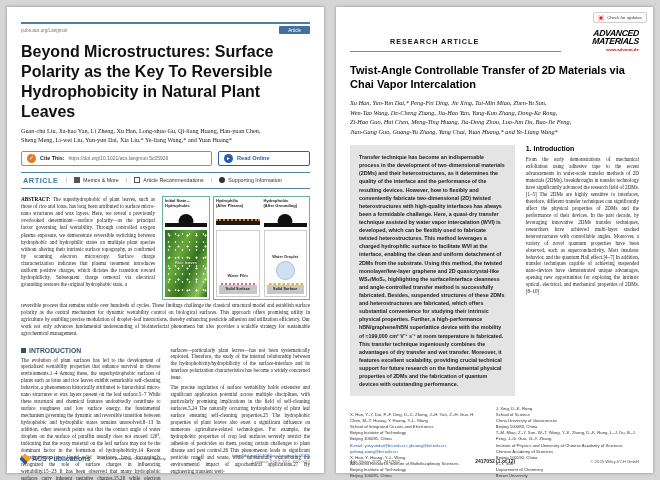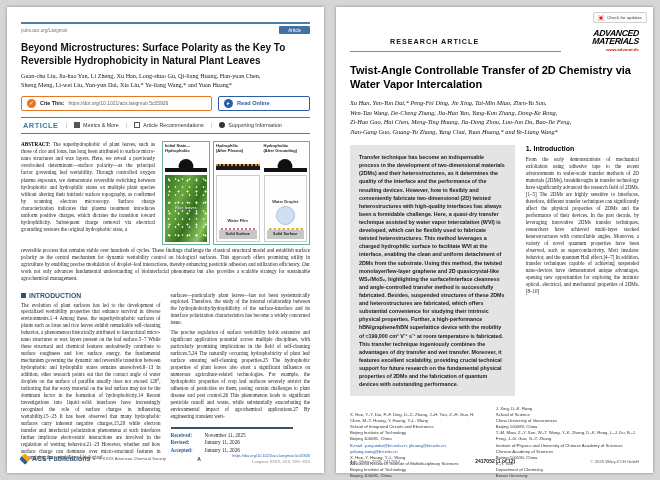--- a/index.html
+++ b/index.html
@@ -10,21 +10,21 @@
           box-shadow:0 0 3px rgba(0,0,0,.35); padding:10px 14px; }
   #left-page  { left:7px;  width:317px; }
   #right-page { left:336px; width:317px; position:absolute; }
 
   
   .l-journal { font-size:21px; letter-spacing:2px; color:#2b2b2b; font-weight:400; margin-top:6px; }
   .l-rule-row { margin-top:5px; border-top:2px solid #4e7fa3; padding-top:2px;
                 display:flex; justify-content:space-between; align-items:center; }
   .l-site { font-size:4.6px; color:#777; }
   .l-badge { background:#4470a1; color:#fff; font-size:4.6px; padding:1.5px 9px; border-radius:1px; }
-  .l-title { margin-top:8px; font-size:10px; font-weight:bold; color:#111; line-height:1.25; }
+  .l-title { margin-top:8px; font-size:16px; font-weight:bold; color:#111; line-height:1.25; }
   .l-authors { margin-top:5px; font-family:"Liberation Serif", serif; font-size:6.2px;
                line-height:1.45; color:#1a1a1a; white-space:pre-line; }
   .cite-row { margin-top:6px; display:flex; gap:6px; align-items:stretch; }
   .cite-box { flex:1; border:1px solid #e87722; border-radius:2px; display:flex;
               align-items:center; gap:4px; padding:2px 5px; }
   .cite-icon { width:9px; height:9px; border-radius:50%; background:#e87722; color:#fff;
                font-size:6px; line-height:9px; text-align:center; flex:0 0 auto; }
   .cite-label { font-weight:bold; font-size:5.4px; color:#222; }
   .cite-value { font-size:5px; color:#666; }
   .read-box { width:92px; border:1px solid #2b5ea7; border-radius:2px; display:flex;
@@ -271,21 +271,21 @@
     <div class="r-kicker-wrap">
       <span class="r-kicker">RESEARCH ARTICLE</span>
     </div>
     <div class="r-logo-block">
       <div class="r-logo">ADVANCED</div>
       <div class="r-logo">MATERIALS</div>
       <div class="r-logo-url">www.advmat.de</div>
     </div>
   </div>
 
-  <div class="r-title">Twist-Angle Controllable Transfer of 2D Chemistry via Water Vapor Intercalation</div>
+  <div class="r-title">Twist-Angle Controllable Transfer of 2D Materials via Chai Vapor Intercalation</div>
   <div class="r-authors">Xu Han, Yun-Yun Dai,* Peng-Fei Ding, Jie Xing, Tai-Min Miao, Zhen-Yu Sun,
 Wen-Tao Wang, De-Cheng Zhang, Jia-Hao Yan, Yang-Kun Zhang, Dong-Ke Rong,
 Zi-Hao Guo, Hui Chen, Meng-Ting Huang, Jia-Dong Zhou, Luo-Jun Du, Bao-Jie Feng,
 Jian-Gang Guo, Guang-Yu Zhang, Yang Chai, Yuan Huang,* and Ye-Liang Wang*</div>
 
   <div class="r-content">
     <div class="r-abstract">Transfer technique has become an indispensable process in the development of two-dimensional materials (2DMs) and their heterostructures, as it determines the quality of the interface and the performance of the resulting devices. However, how to flexibly and conveniently fabricate two-dimensional (2D) twisted heterostructures with high-quality interfaces has always been a formidable challenge. Here, a quasi-dry transfer technique assisted by water vapor intercalation (WVI) is developed, which can be flexibly used to fabricate twisted heterostructures. This method leverages a charged hydrophilic surface to facilitate WVI at the interface, enabling the clean and uniform detachment of 2DMs from the substrate. Using this method, the twisted monolayer/few-layer graphene and 2D quasicrystal-like WS₂/MoS₂, highlighting the surface/interface cleanness and angle-controlled transfer method is successfully fabricated. Besides, suspended structures of these 2DMs and heterostructures are fabricated, which offers substantial convenience for studying their intrinsic physical properties. Further, a high-performance hBN/graphene/hBN superlattice device with the mobility of ≈199,000 cm² V⁻¹ s⁻¹ at room temperature is fabricated. This transfer technique ingeniously combines the advantages of dry transfer and wet transfer. Moreover, it features excellent scalability, providing crucial technical support for future research on the fundamental physical properties of 2DMs and the fabrication of quantum devices with outstanding performance.</div>
     <div class="r-intro">
       <div class="r-intro-heading">1. Introduction</div>
       <div class="body-text">From the early demonstrations of mechanical exfoliation using adhesive tape to the recent advancements in wafer-scale transfer methods of 2D materials (2DMs), breakthroughs in transfer technology have significantly advanced the research field of 2DMs.[1–5] The 2DMs are highly sensitive to interfaces, therefore, different transfer techniques can significantly affect the physical properties of 2DMs and the performance of their devices. In the past decade, by leveraging innovative 2DMs transfer techniques, researchers have achieved multi-layer stacked heterostructures with controllable angles. Moreover, a variety of novel quantum properties have been observed, such as superconductivity, Mott insulator behavior, and the quantum Hall effect.[4–7] In addition, transfer techniques capable of achieving suspended nano-devices have demonstrated unique advantages, opening new opportunities for exploring the intrinsic optical, electrical, and mechanical properties of 2DMs.[8–10]</div>

